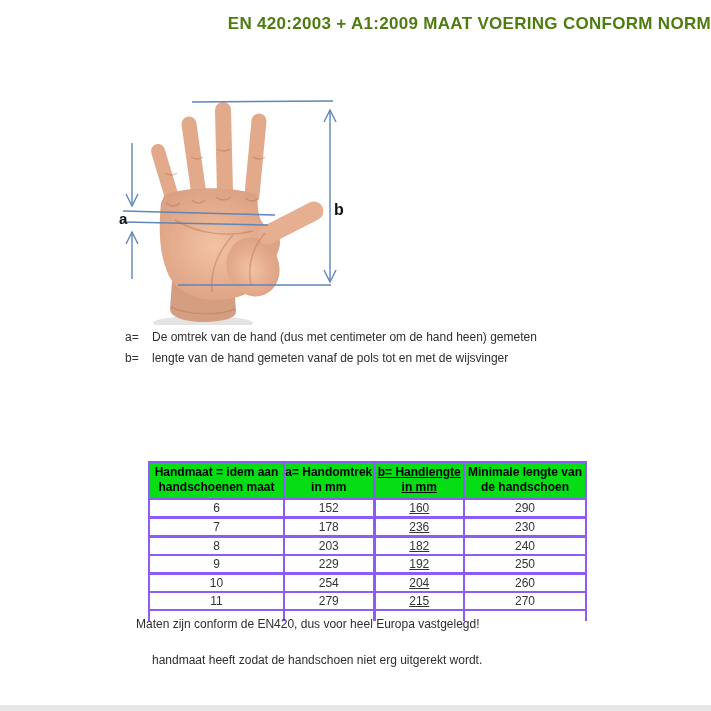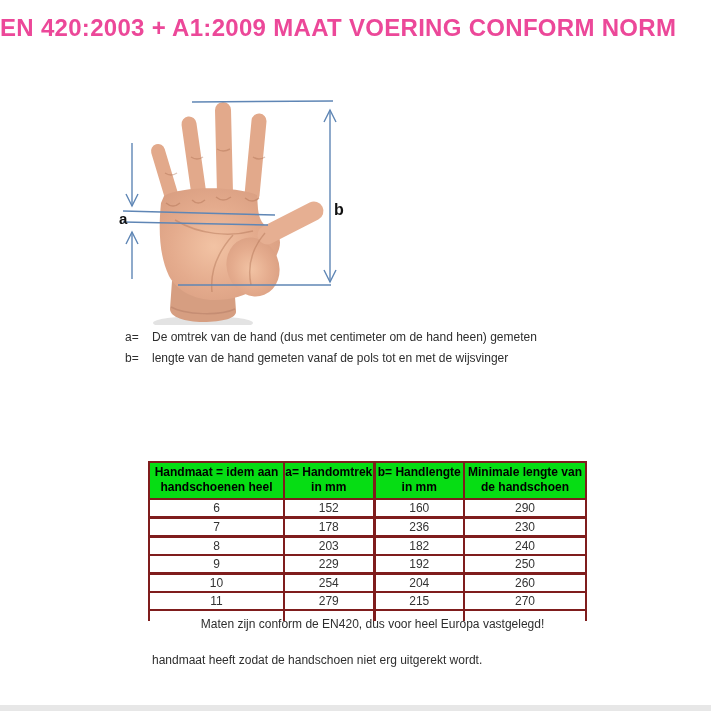--- a/index.html
+++ b/index.html
@@ -1,47 +1,47 @@
 <!DOCTYPE html>
 <html><head>
 <meta charset="utf-8">
 <style>
   html,body { margin:0; padding:0; background:#ffffff; }
   .page {
     position:relative; width:711px; height:711px; background:#ffffff;
     font-family:"Liberation Sans", sans-serif; color:#2e2e2e; overflow:hidden;
   }
   .title {
-    position:absolute; top:14px; left:0; width:711px; text-align:left;
-    font-weight:bold; font-size:24px; letter-spacing:.3px; color:#ec4899;
+    position:absolute; top:14px; left:0; width:711px; text-align:right;
+    font-weight:bold; font-size:17px; letter-spacing:.3px; color:#4d7c0f;
     white-space:nowrap;
   }
   .figure { position:absolute; left:115px; top:85px; width:240px; height:240px; }
 
   .defs { position:absolute; left:125px; top:327px; width:430px; font-size:12px; line-height:20.5px; }
   .def-row { display:flex; }
   .def-label { width:27px; flex:0 0 27px; }
   .def-text  { flex:1; }
 
   .size-table { position:absolute; left:148px; top:461px; }
   table { border-collapse:collapse; border:2px solid #000; border-bottom:0; table-layout:fixed; width:437px; }
-  th, td { border:2px solid #7f1d1d; padding:0; text-align:center; overflow:hidden; }
+  th, td { border:2px solid #8b5cf6; padding:0; text-align:center; overflow:hidden; }
   th {
     background:#06dd14; font-weight:bold; font-size:12px; line-height:15px;
     color:#000; padding:2px 0 3px 0;
   }
   th span { display:block; }
   td { font-size:12px; line-height:14px; color:#333; padding:1px 0; }
-  th:nth-child(3), td:nth-child(3) { border-left-width:3px; }
+  th:nth-child(3), td:nth-child(3) { border-left-width:3px;text-decoration:underline; }
   tr.r1 td, tr.r2 td, tr.r4 td { border-bottom-width:3px; }
   tr.r3 td, tr.r5 td { border-bottom-width:1px; }
   tr.r6 td { border-bottom-width:2px;margin-left:32px; }
   tr.stub-row td { height:8px; border-bottom:0; background:#fff; }
 
-  .note-center { position:absolute; left:150px; top:617px; width:445px; text-align:center; font-size:12px; }
+  .note-center { position:absolute; left:136px; top:617px; width:445px; text-align:left; font-size:12px; }
   .paragraph { position:absolute; left:152px; top:652px; width:430px; font-size:12px; line-height:17.4px; }
   .bottom-strip { position:absolute; left:0; bottom:0; width:711px; height:6px; background:#e7e7e7; }
 </style>
 </head>
 <body>
 
 <div class="page">
 
   <div class="title">EN 420:2003 + A1:2009 MAAT VOERING CONFORM NORM</div>
 
@@ -129,21 +129,21 @@
       <colgroup>
           <col style="width:135px">
           <col style="width:90px">
           <col style="width:90px">
           <col style="width:122px">
         </colgroup>
       <thead>
         <tr>
           <th>
             <span>Handmaat = idem aan</span>
-            <span>handschoenen heel</span>
+            <span>handschoenen maat</span>
           </th>
           <th>
             <span>a= Handomtrek</span>
             <span>in mm</span>
           </th>
           <th>
             <span>b= Handlengte</span>
             <span>in mm</span>
           </th>
           <th>

